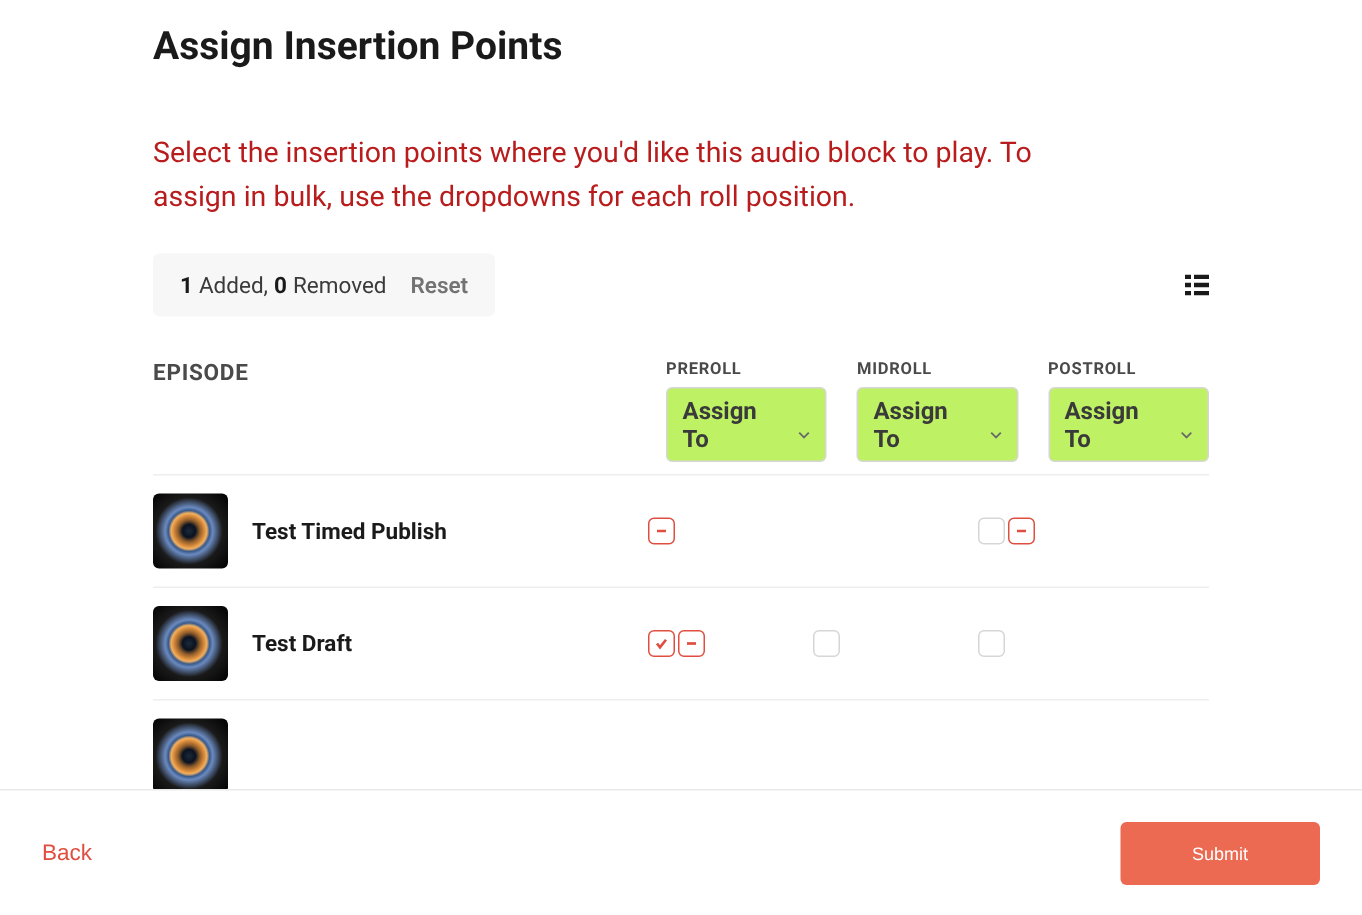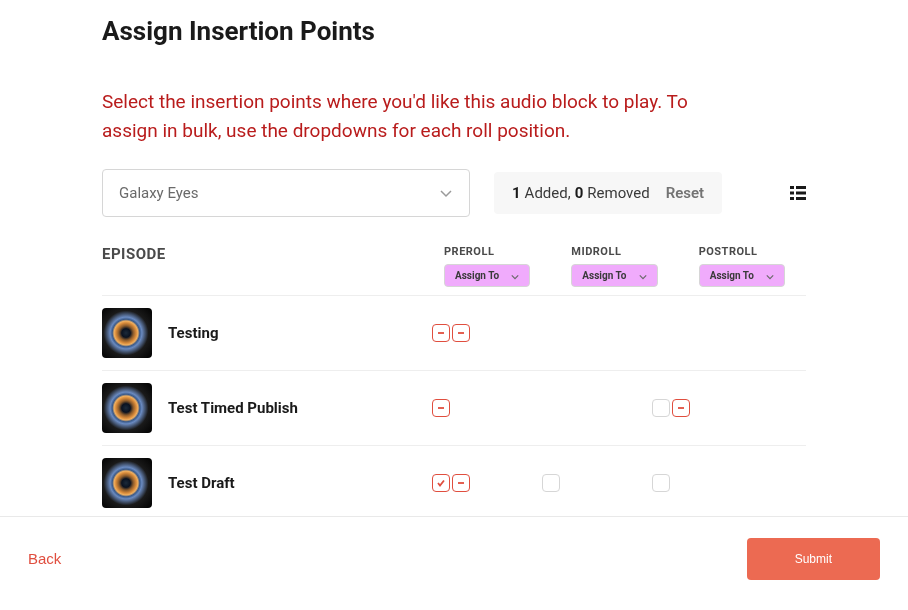--- a/index.html
+++ b/index.html
@@ -103,25 +103,25 @@
       letter-spacing: 0.5px;
       color: #4a4a4a;
     }
     .assign-btn {
       display: inline-flex;
       align-items: center;
       gap: 12px;
       border: 1px solid #d6d6d6;
       border-radius: 4px;
       padding: 5px 10px;
-      font-size: 10px;
+      font-size: 16px;
       font-weight: 700;
       color: #3a3a3a;
       cursor: pointer;
-      background: #f0abfc;
+      background: #bef264;
       width: fit-content;
     }
     .assign-btn .chev { width: 8px; height: 8px; }
 
     .episode-row {
       display: flex;
       align-items: center;
       border-top: 1px solid #eeeeee;
       padding: 12px 0;
       min-height: 70px;
@@ -170,21 +170,21 @@
       cursor: pointer;
       background: #fff;
     }
     .slot-box.minus { border-color: #e04e3f; color: #e04e3f; }
     .slot-box.check { border-color: #e04e3f; color: #e04e3f; }
     .slot-box.empty { border-color: #d6d6d6; }
     .slot-box svg { display:block; }
 
     .footer {
       position: absolute;
-      bottom: 10px;
+      bottom: 0;
       left: 0;
       right: 0;
       height: 84px;
       border-top: 1px solid #e9e9e9;
       display: flex;
       align-items: center;
       justify-content: space-between;
       padding: 0 28px;
       background: #fff;
     }
@@ -208,28 +208,20 @@
     }
   </style>
 </head>
 <body>
 
 <div class="container">
   <h1>Assign Insertion Points</h1>
   <p class="description">Select the insertion points where you'd like this audio block to play. To assign in bulk, use the dropdowns for each roll position.</p>
 
   <div class="controls-row">
-    <div class="dropdown">
-      <span>Galaxy Eyes</span>
-      <span class="chevron-down">
-        <svg viewBox="0 0 14 14" width="14" height="14">
-            <path d="M2 5 L7 10 L12 5" fill="none" stroke="#9a9a9a" stroke-width="1.5"></path>
-          </svg>
-      </span>
-    </div>
 
     <div class="status-pill">
       <span class="bold">1</span>
       <span> Added, </span>
       <span class="bold">0</span>
       <span> Removed</span>
       <span class="reset-link">Reset</span>
     </div>
 
     <span class="view-toggle">
@@ -278,40 +270,20 @@
             </svg>
         </span>
       </span>
     </div>
   </div>
 
   <div id="episodes-list">
       <div class="episode-row">
         <div class="episode-info">
           <div class="thumb"></div>
-          <div class="episode-title">Testing</div>
-        </div>
-        <div class="slot-col">
-          <span class="slot-box minus">
-            <svg width="10" height="10" viewBox="0 0 10 10">
-              <line x1="2" y1="5" x2="8" y2="5" stroke="#e04e3f" stroke-width="1.8"></line>
-            </svg>
-          </span>
-          <span class="slot-box minus">
-            <svg width="10" height="10" viewBox="0 0 10 10">
-              <line x1="2" y1="5" x2="8" y2="5" stroke="#e04e3f" stroke-width="1.8"></line>
-            </svg>
-          </span>
-        </div>
-        <div class="slot-col"></div>
-        <div class="slot-col"></div>
-      </div>
-      <div class="episode-row">
-        <div class="episode-info">
-          <div class="thumb"></div>
           <div class="episode-title">Test Timed Publish</div>
         </div>
         <div class="slot-col">
           <span class="slot-box minus">
             <svg width="10" height="10" viewBox="0 0 10 10">
               <line x1="2" y1="5" x2="8" y2="5" stroke="#e04e3f" stroke-width="1.8"></line>
             </svg>
           </span>
         </div>
         <div class="slot-col"></div>

